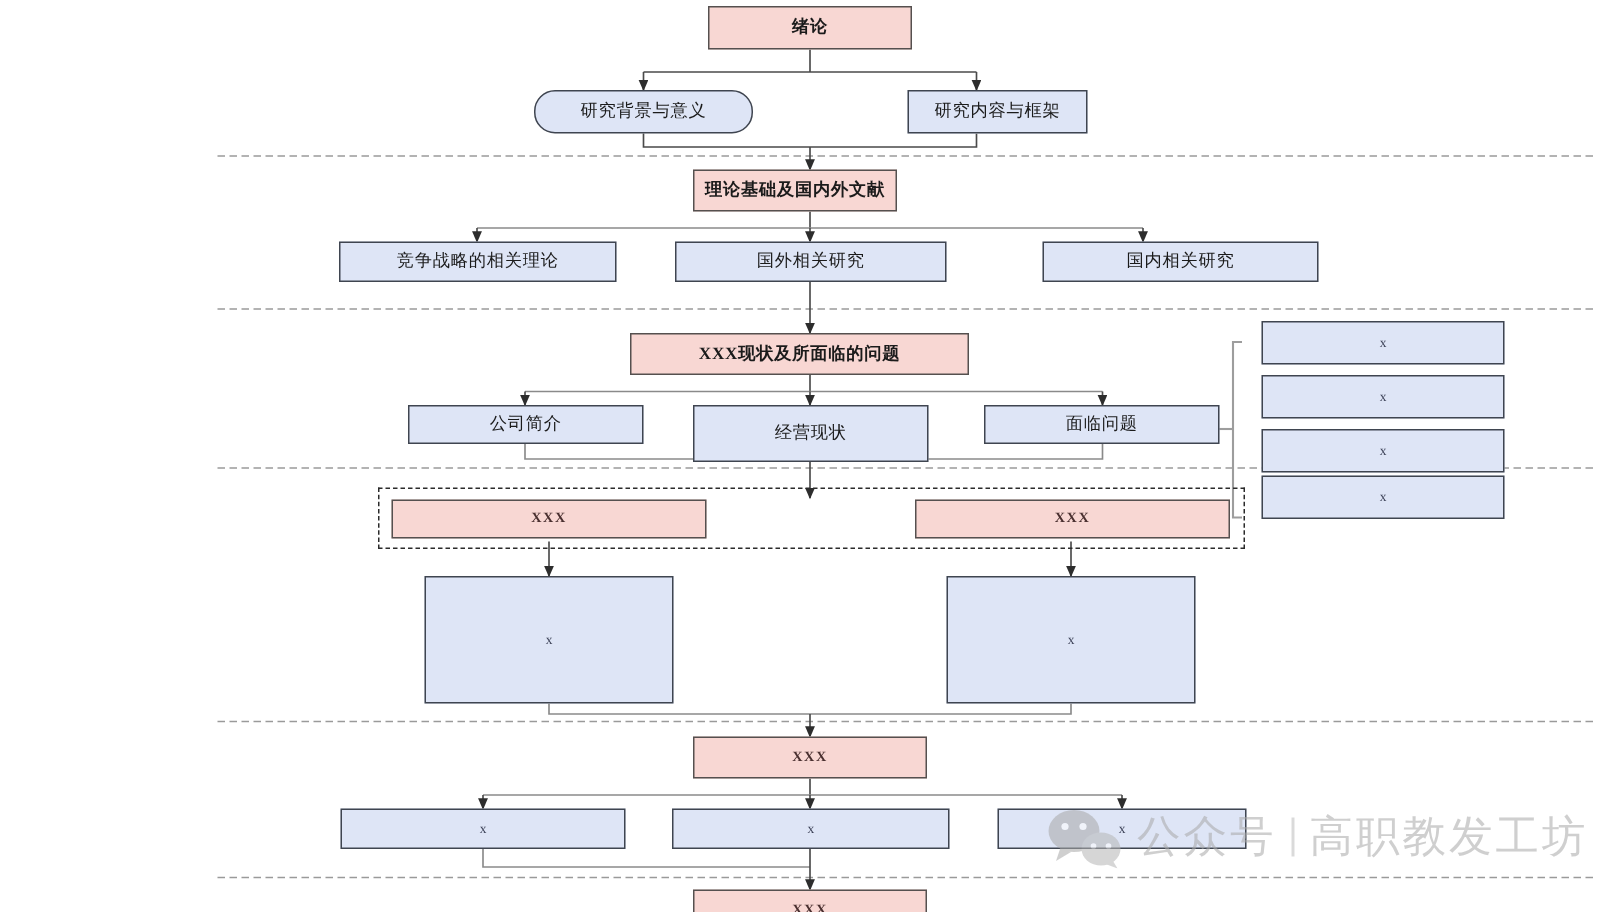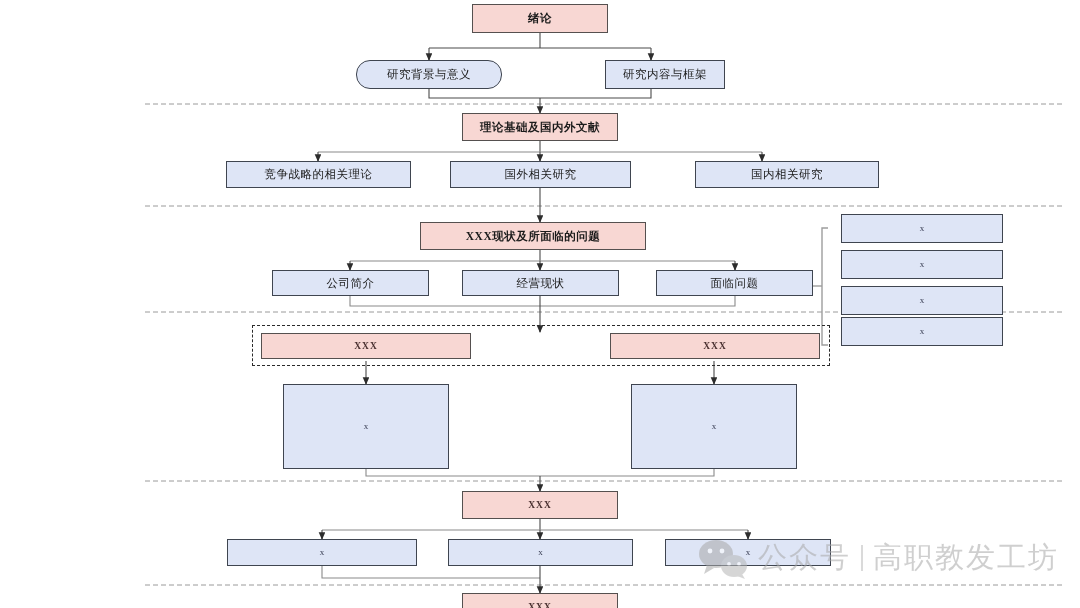--- a/index.html
+++ b/index.html
@@ -114,33 +114,33 @@
     <path class="conn" d="M540,566 L540,578"></path>
     <path class="conn" d="M540,578 L540,593" marker-end="url(#arw)"></path>
   </svg>
 
   <div class="node pink cn" style="left:472px;top:4px;width:136px;height:29px;">绪论</div>
 
   <div class="node blue cn" style="left:356px;top:60px;width:146px;height:29px;border-radius:14px;">研究背景与意义</div>
 
   <div class="node blue cn" style="left:573px;top:60px;width:120px;height:29px;margin-left:32px;">研究内容与框架</div>
 
-  <div class="node pink cn" style="left:462px;top:113px;width:156px;height:28px;">理论基础及国内外文献</div>
+  <div class="node pink cn" style="left:462px;top:113px;width:136px;height:28px;">理论基础及国内外文献</div>
 
   <div class="node blue cn" style="left:226px;top:161px;width:185px;height:27px;">竞争战略的相关理论</div>
 
   <div class="node blue cn" style="left:450px;top:161px;width:181px;height:27px;">国外相关研究</div>
 
   <div class="node blue cn" style="left:667px;top:161px;width:184px;height:27px;margin-left:28px;">国内相关研究</div>
 
   <div class="node pink cn" style="left:420px;top:222px;width:226px;height:28px;">XXX现状及所面临的问题</div>
 
   <div class="node blue cn" style="left:272px;top:270px;width:157px;height:26px;">公司简介</div>
 
-  <div class="node blue cn" style="left:462px;top:270px;width:157px;height:26px;">经营现状</div>
+  <div class="node blue cn" style="left:462px;top:270px;width:157px;height:38px;">经营现状</div>
 
   <div class="node blue cn" style="left:656px;top:270px;width:157px;height:26px;">面临问题</div>
 
   <div class="node blue xlab" style="left:841px;top:214px;width:162px;height:29px;">x</div>
   <div class="node blue xlab" style="left:841px;top:250px;width:162px;height:29px;">x</div>
   <div class="node blue xlab" style="left:841px;top:286px;width:162px;height:29px;">x</div>
   <div class="node blue xlab" style="left:841px;top:317px;width:162px;height:29px;">x</div>
 
   <div class="dashgroup" style="left:252px;top:325px;width:578px;height:41px;"></div>
 

